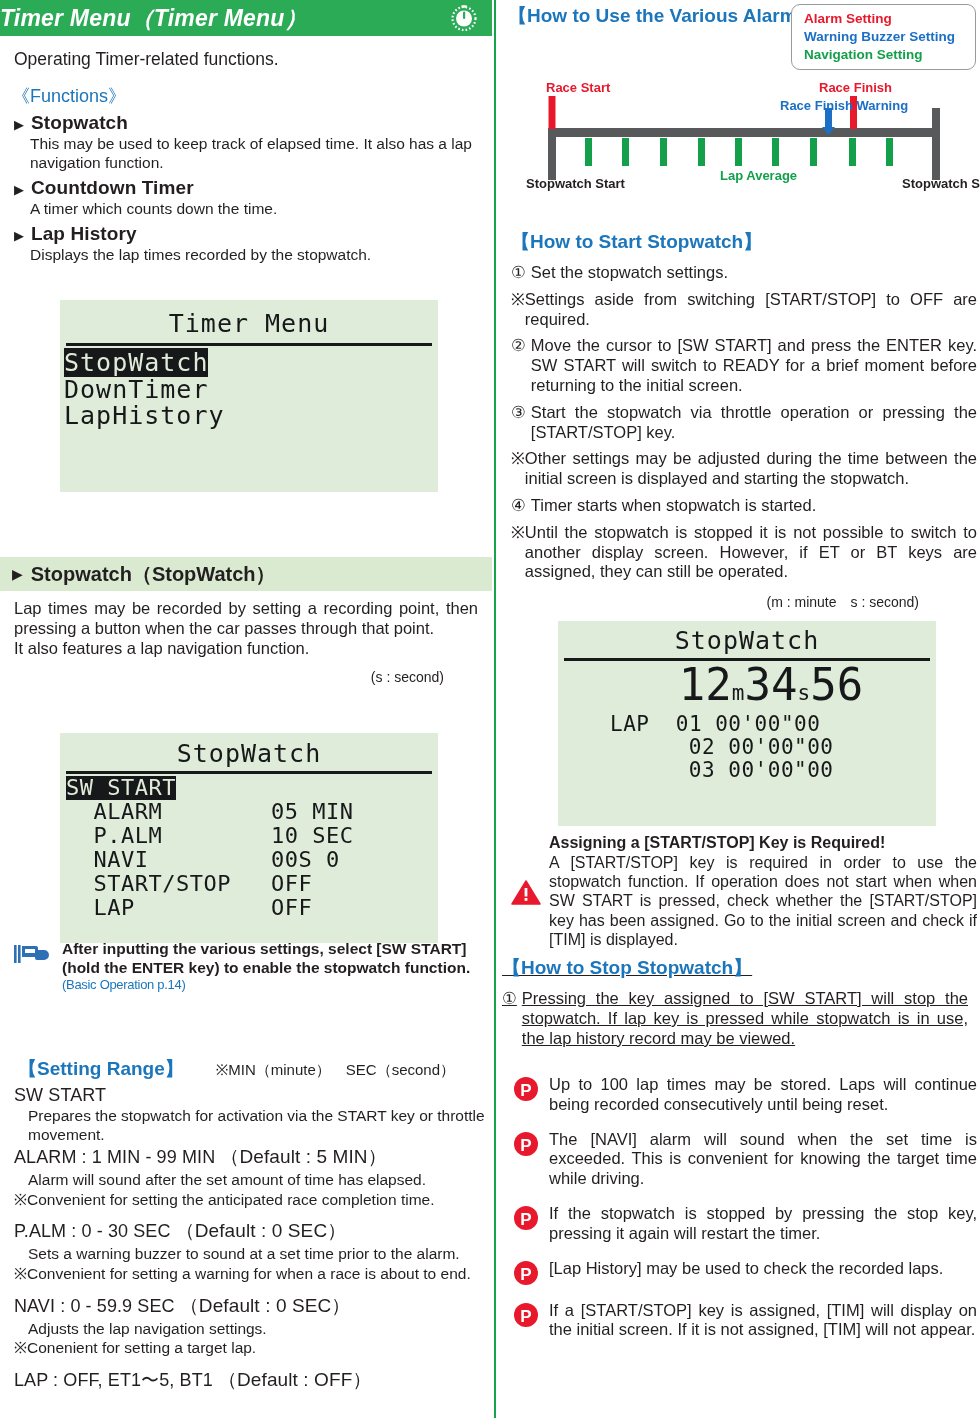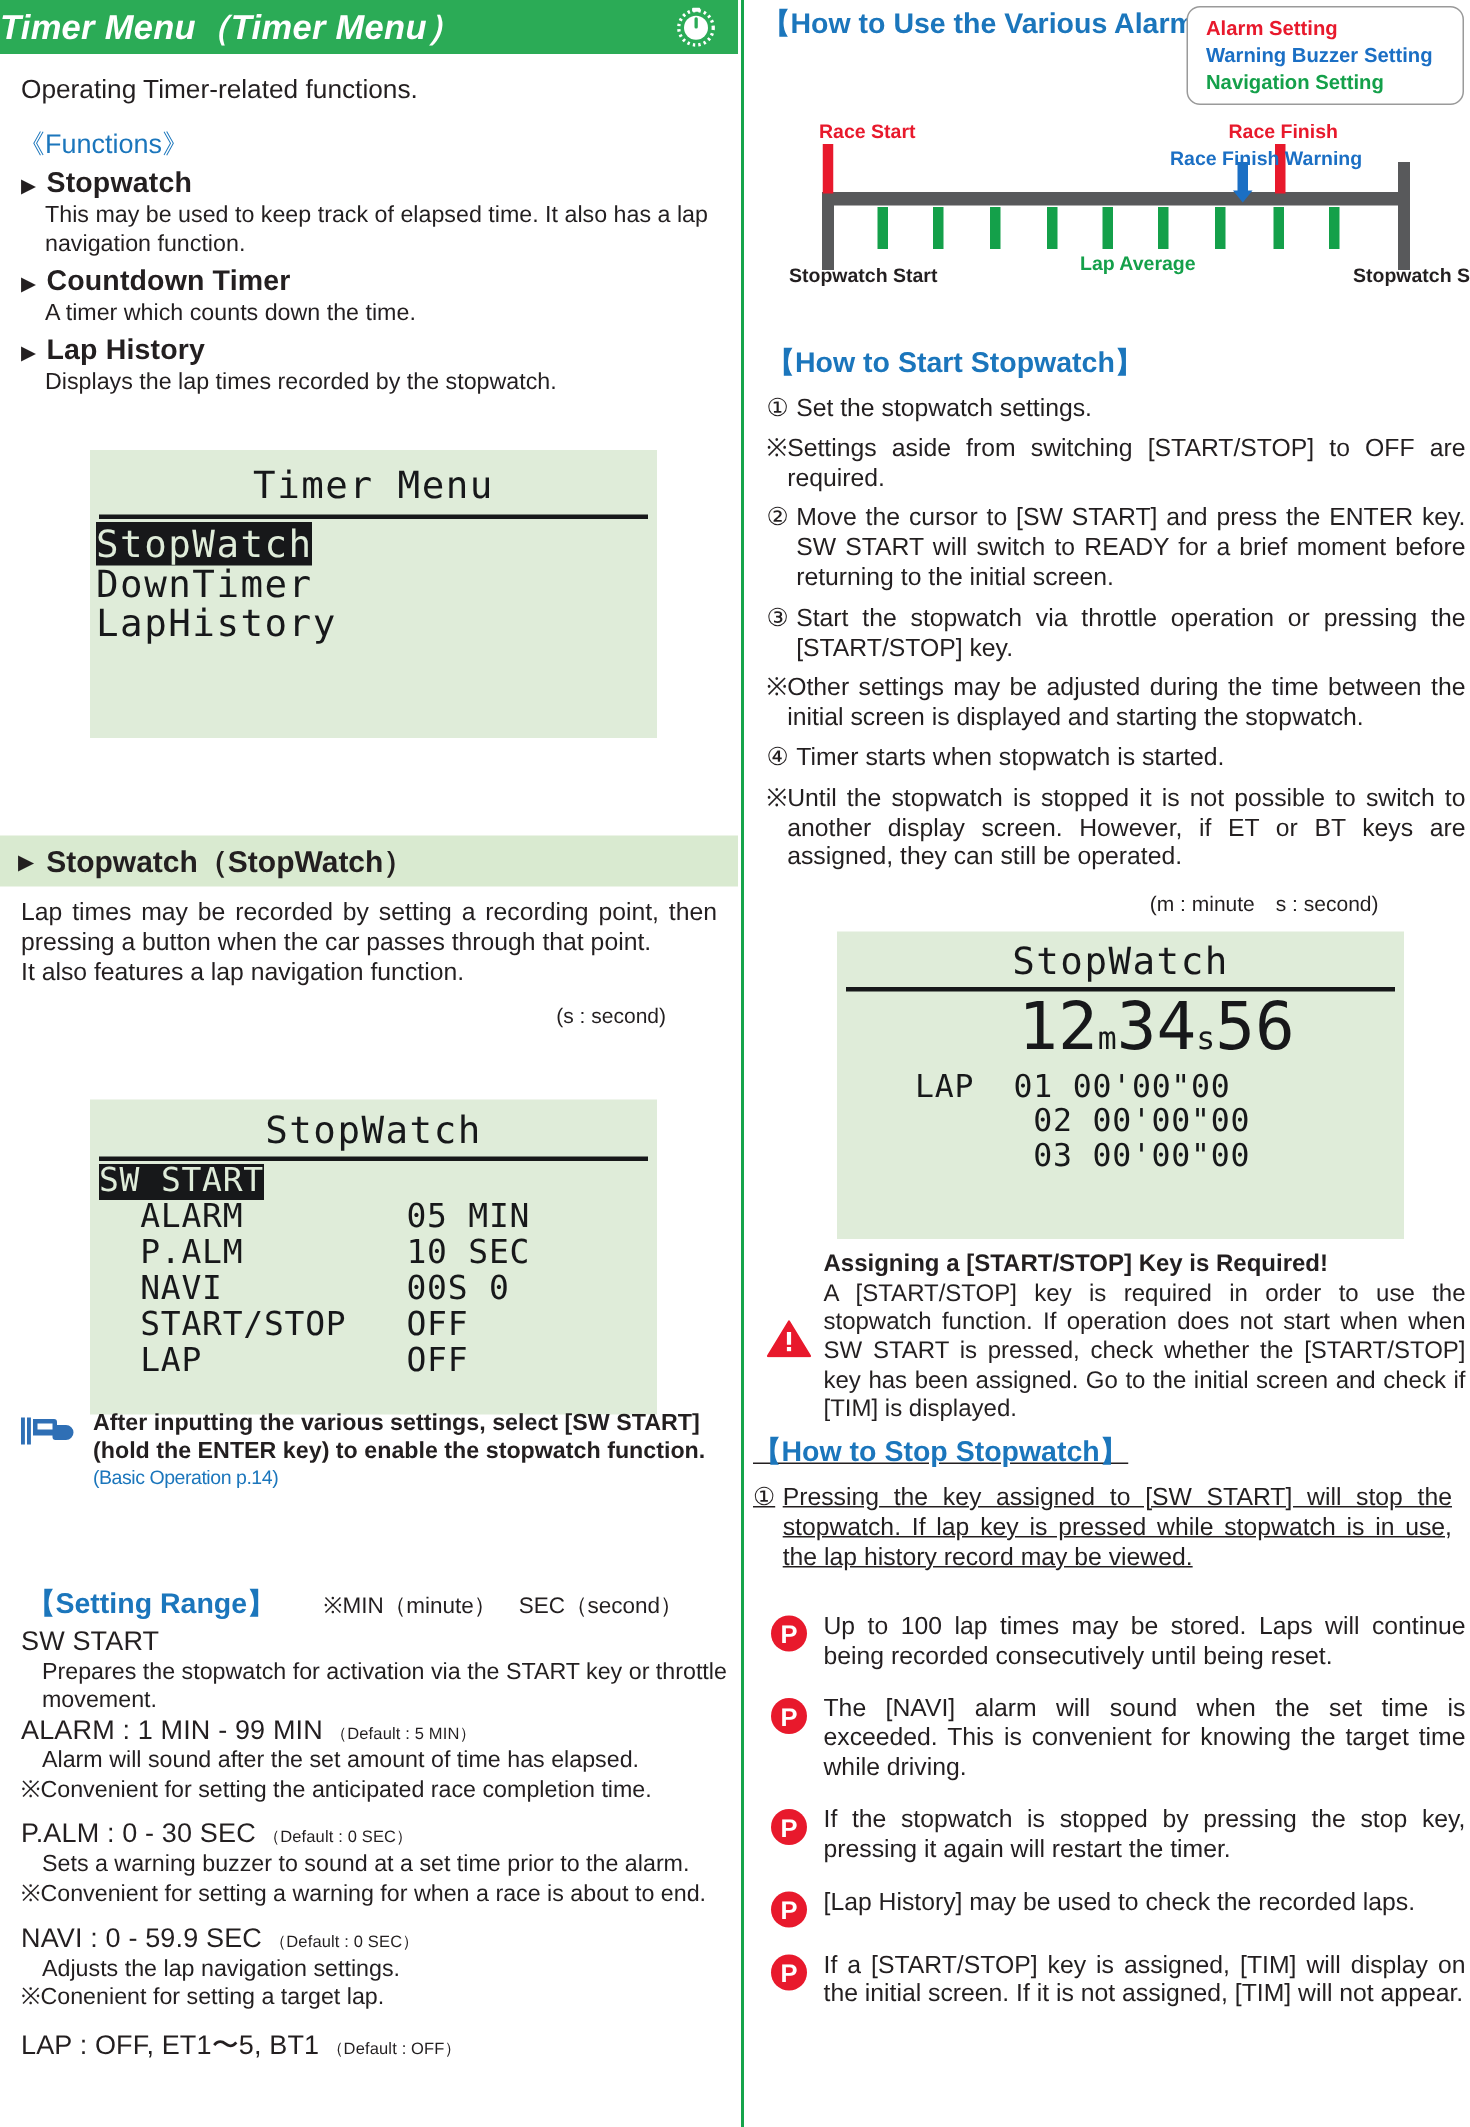--- a/index.html
+++ b/index.html
@@ -84,21 +84,21 @@
   .hand-ic { width:40px; height:22px; flex:0 0 40px; margin-top:3px; }
   .note-txt { margin-left:8px; font-size:15.5px; font-weight:bold; line-height:1.2; }
   .note-ref { color:#1b76bc; font-size:13px; font-weight:normal; letter-spacing:-.3px; }
 
   
   .srhead-row { position:absolute; left:0; top:1056px; width:492px; display:flex; align-items:baseline; }
   .srhead { color:#1b76bc; font-size:19px; font-weight:bold; margin-left:18px; }
   .srnote { font-size:15px; margin-left:32px; }
   .sr { position:absolute; left:0; top:1084px; width:492px; }
   .sr-term { font-size:18px; margin:0 0 0 14px; letter-spacing:.1px; }
-  .sr-term .defl { font-size:11px; }
+  .sr-term .defl { font-size:19px; }
   .sr-sub { font-size:15.5px; margin:1px 0 0 28px; line-height:1.2; }
   .sr-kome { font-size:15.5px; margin:1px 0 0 14px; line-height:1.2; }
   .req { color:#e8192c; }
   .gap { height:9px; }
 
   
   .r-head { color:#1b76bc; font-size:19px; font-weight:bold; }
 
   .legend {
     position:absolute; right:4px; top:4px; width:185px;

